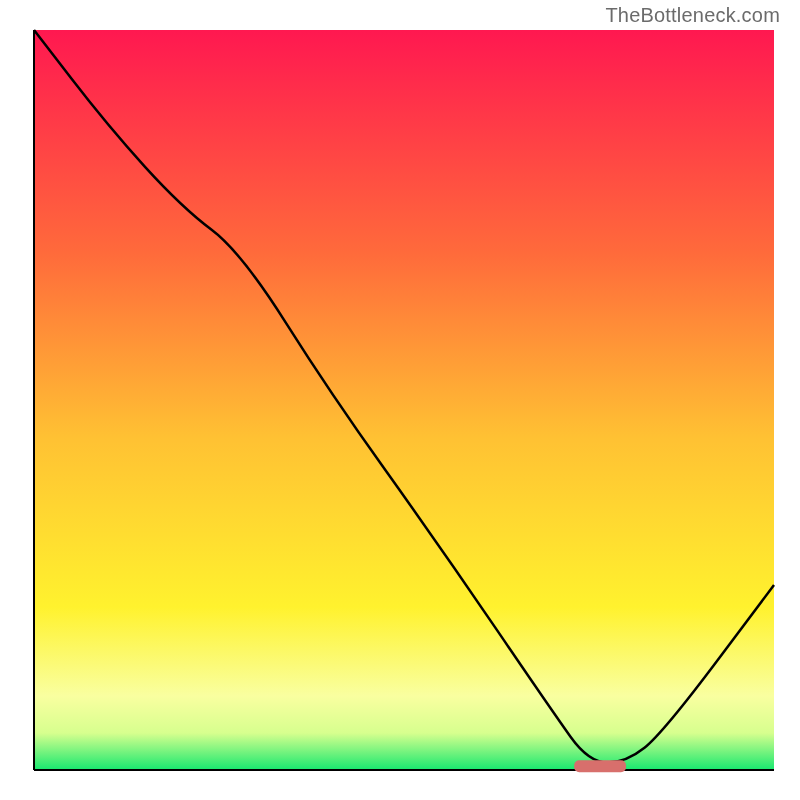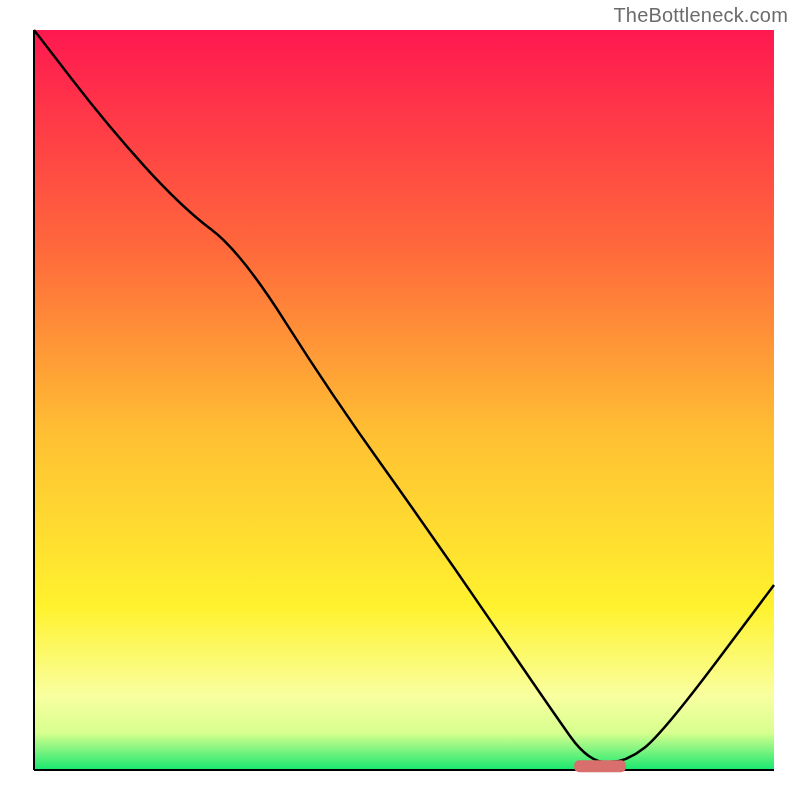--- a/index.html
+++ b/index.html
@@ -12,21 +12,21 @@
     font-family: Arial, Helvetica, sans-serif;
   }
   .container {
     position: relative;
     width: 800px;
     height: 800px;
   }
   .watermark {
     position: absolute;
     top: 4px;
-    right: 12px;
+    right: 20px;
     font-size: 20px;
     font-weight: 400;
     color: #6b6b6b;
     z-index: 10;
     letter-spacing: 0.2px;
   }
   svg {
     position: absolute;
     top: 0;
     left: 0;

